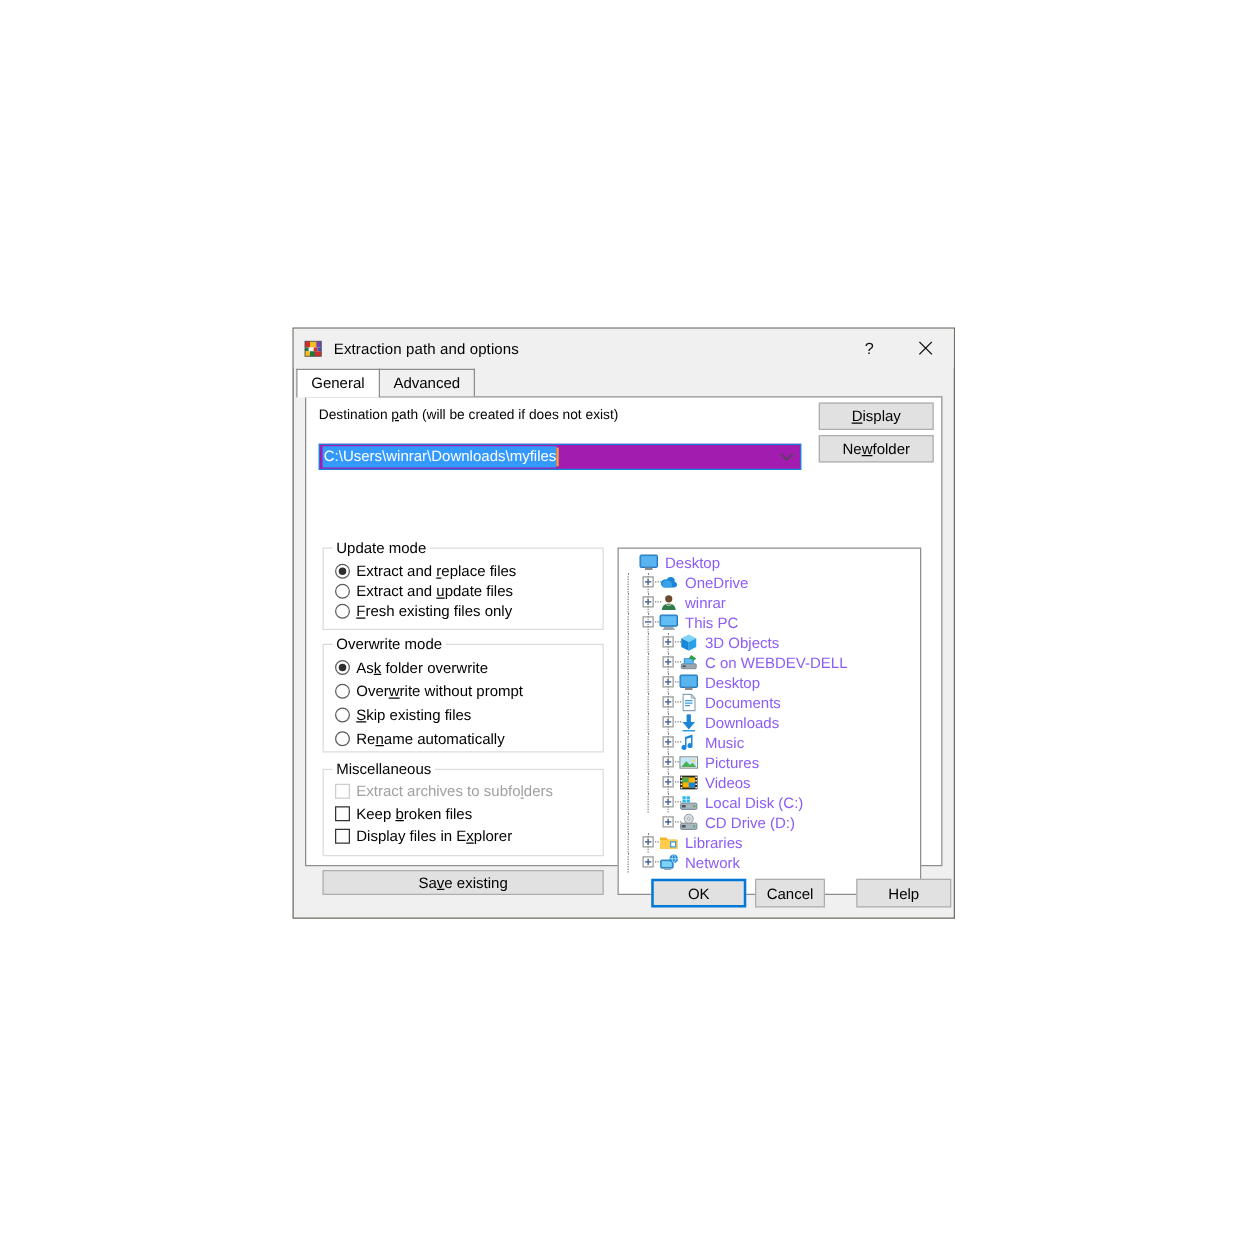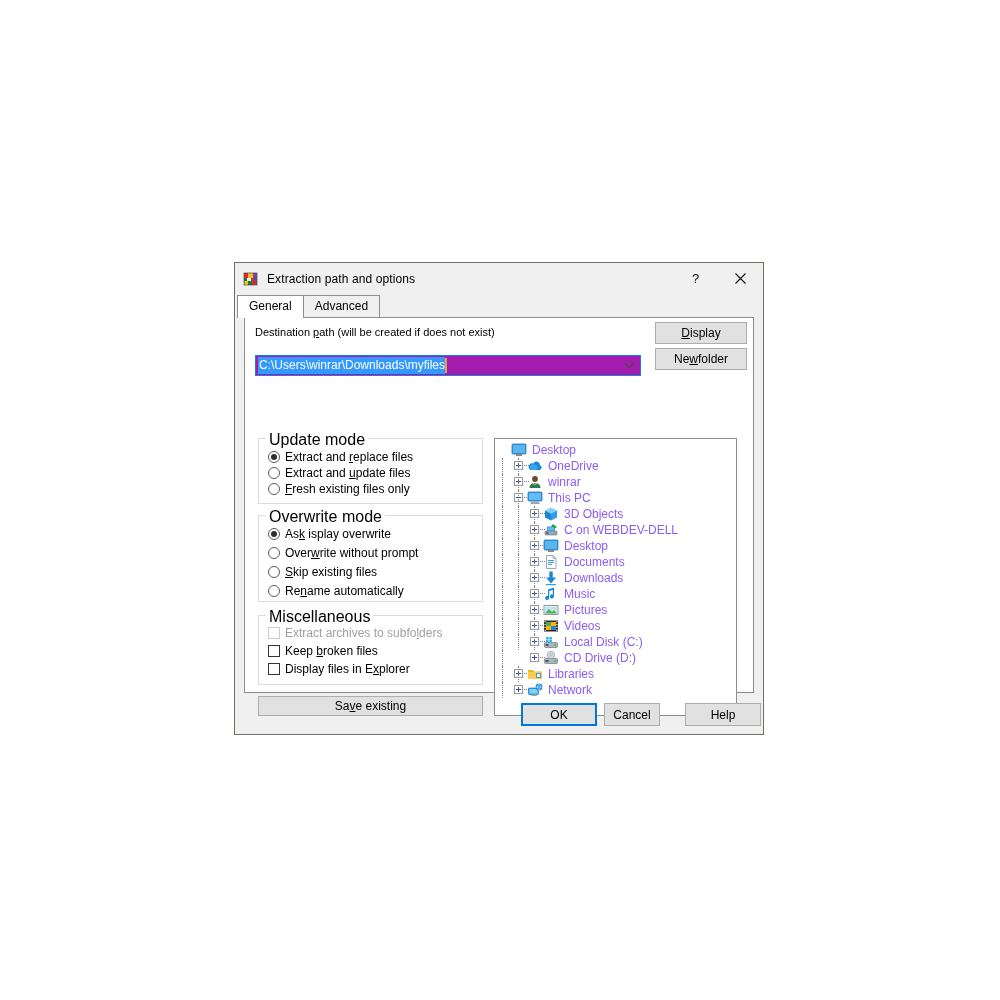--- a/index.html
+++ b/index.html
@@ -195,21 +195,21 @@
     position: absolute;
     border: 1px solid #dcdcdc;
     box-sizing: border-box;
   }
   .group-title {
     position: absolute;
     top: -8px;
     left: 7px;
     background: #ffffff;
     padding: 0 3px;
-    font-size: 16px;
+    font-size: 12px;
     color: #000;
     white-space: nowrap;
   }
   .grp-update   { left: 13px;  top: 120px; width: 225px; height: 66px; }
   .grp-overwrite{ left: 13px;  top: 197px; width: 225px; height: 87px; }
   .grp-misc     { left: 13px;  top: 297px; width: 225px; height: 70px; }
 
   .opt {
     position: absolute;
     left: 9px;
@@ -452,21 +452,21 @@
         <div class="opt" style="top:43px">
           <span class="radio"></span>
           <span><span></span><span class="u">F</span><span>resh existing files only</span></span>
         </div>
       </div>
 
       <div class="group grp-overwrite">
         <span class="group-title">Overwrite mode</span>
         <div class="opt" style="top:11px">
           <span class="radio on"></span>
-          <span><span>As</span><span class="u">k</span><span> isplay overwrite</span></span>
+          <span><span>As</span><span class="u">k</span><span> folder overwrite</span></span>
         </div>
         <div class="opt" style="top:30px">
           <span class="radio"></span>
           <span><span>Over</span><span class="u">w</span><span>rite without prompt</span></span>
         </div>
         <div class="opt" style="top:49px">
           <span class="radio"></span>
           <span><span></span><span class="u">S</span><span>kip existing files</span></span>
         </div>
         <div class="opt" style="top:68px">

